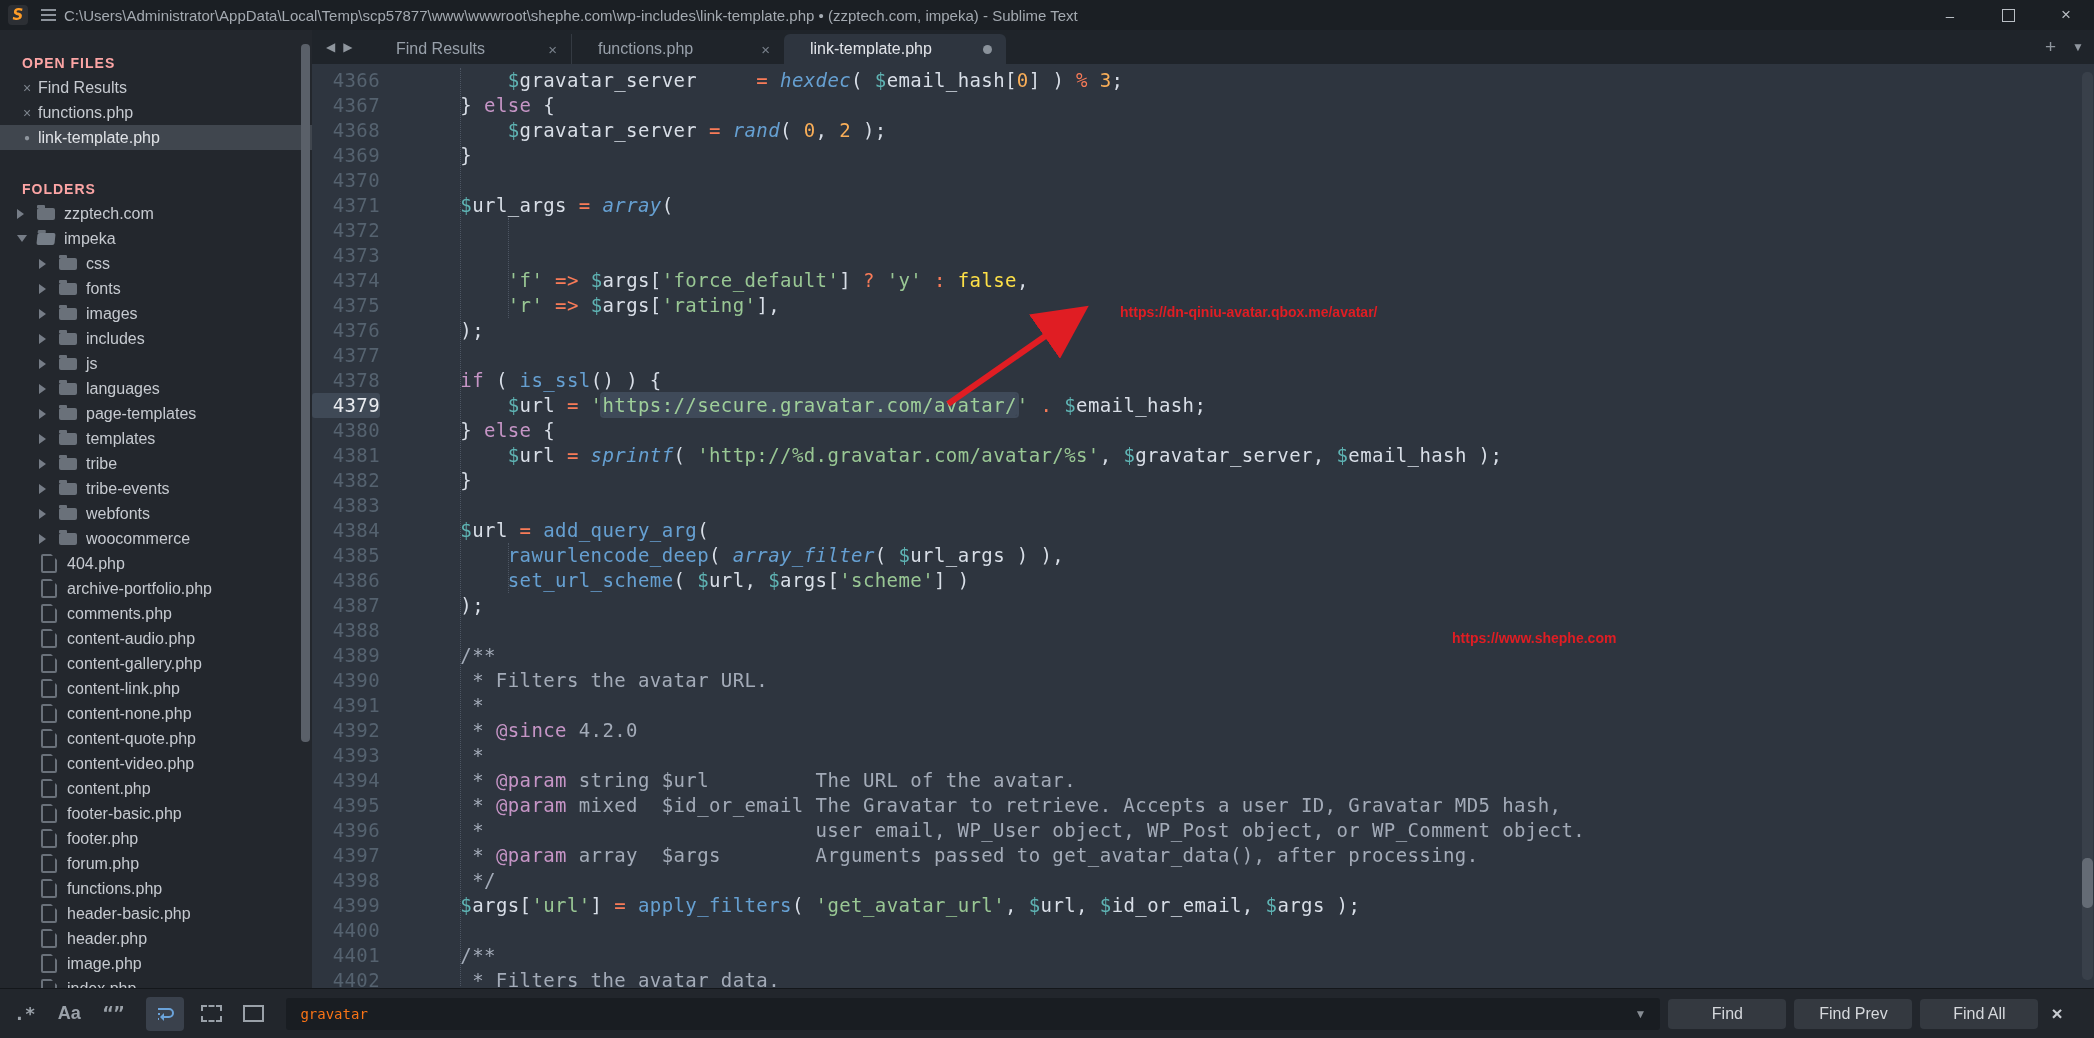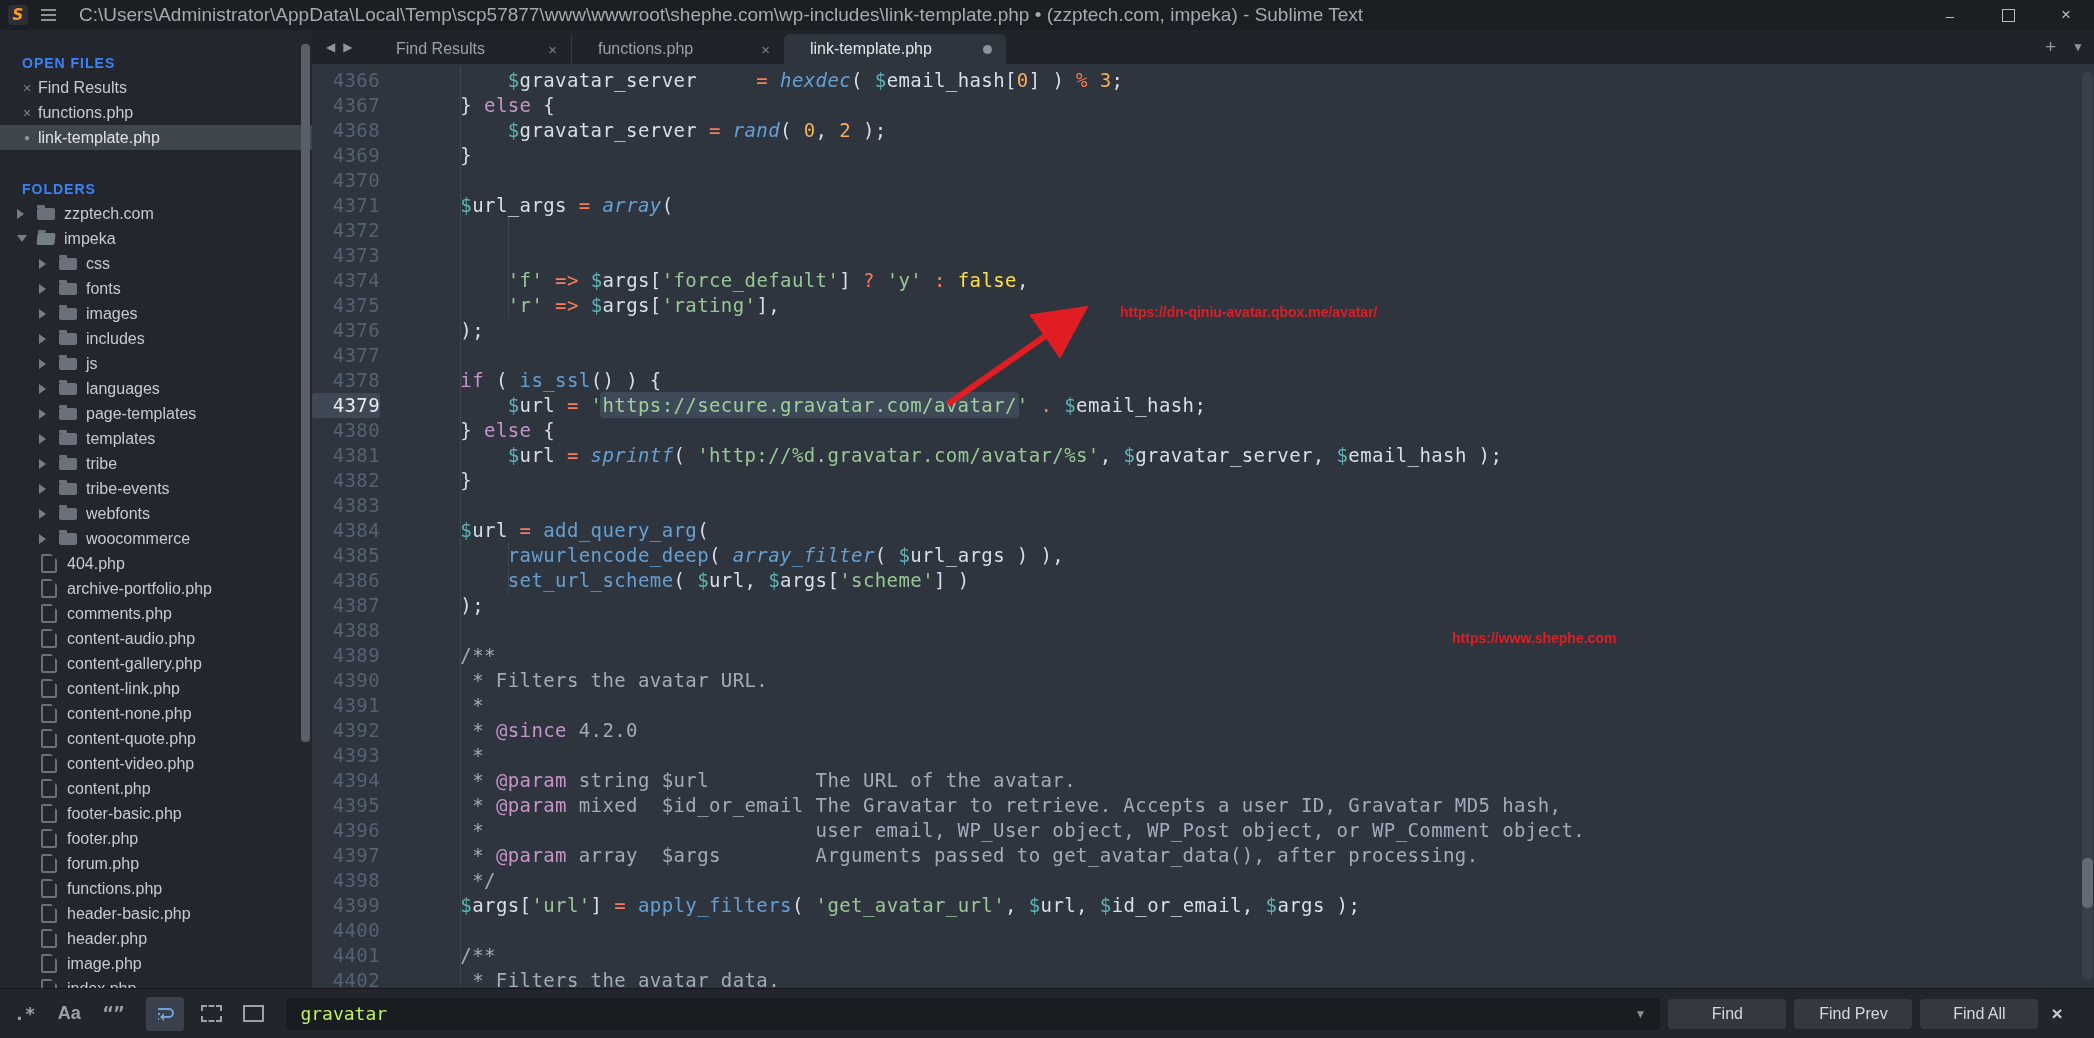--- a/index.html
+++ b/index.html
@@ -3,28 +3,28 @@
 <meta charset="utf-8">
 <style>
   html,body{margin:0;padding:0;background:#14171b;}
   .app{position:relative;width:2094px;height:1038px;background:#2e353f;font-family:"Liberation Sans",sans-serif;overflow:hidden;}
 
   
   .titlebar{position:absolute;left:0;top:0;width:2094px;height:30px;background:#1b1f24;display:flex;align-items:center;}
   .st-logo{width:20px;height:20px;margin-left:8px;border-radius:4px;background:#2c2f34;color:#ff9d28;font:bold italic 15px/20px "DejaVu Sans",sans-serif;text-align:center;}
   .hamburger{margin-left:13px;display:inline-block;}
   .hamburger i{display:block;width:15px;height:2px;background:#8d939b;margin:3px 0;}
-  .wtitle{margin-left:23px;color:#a4aab1;font-size:19px;white-space:nowrap;}
+  .wtitle{margin-left:8px;color:#a4aab1;font-size:15px;white-space:nowrap;}
   .wctl{position:absolute;top:0;height:30px;width:50px;display:flex;align-items:center;justify-content:center;color:#b9bec4;font-size:15px;}
   .wctl.min{left:1925px;} .wctl.max{left:1983px;} .wctl.cls{left:2041px;font-size:17px;}
   .maxbox{width:11px;height:11px;border:1.5px solid #b9bec4;display:inline-block;}
 
   
   .sidebar{position:absolute;left:0;top:30px;width:312px;height:958px;background:#23272d;overflow:hidden;}
-  .side-h{color:#3b82f6;font-weight:bold;font-size:14px;letter-spacing:1px;padding-left:22px;height:24px;line-height:24px;}
+  .side-h{color:#fca5a5;font-weight:bold;font-size:14px;letter-spacing:1px;padding-left:22px;height:24px;line-height:24px;}
   .side-h.first{margin-top:21px;}
   .side-h.second{margin-top:27px;}
   .srow{height:25px;display:flex;align-items:center;color:#c6cad0;font-size:16px;white-space:nowrap;}
   .srow.selected{background:#40464e;color:#dfe2e6;}
   .srow .xicon{width:16px;margin-left:19px;margin-right:3px;color:#7e858e;font-size:14px;text-align:center;}
   .srow .dotic{width:16px;margin-left:19px;margin-right:3px;color:#8e959d;font-size:10px;text-align:center;}
   .tri-r{width:0;height:0;border-left:7px solid #767d87;border-top:5px solid transparent;border-bottom:5px solid transparent;}
   .tri-d{width:0;height:0;border-top:7px solid #767d87;border-left:5px solid transparent;border-right:5px solid transparent;}
   .chev0{margin-left:17px;width:13px;flex:none;display:flex;}
   .chev1{margin-left:39px;width:13px;flex:none;display:flex;}
@@ -76,21 +76,21 @@
   .anno.t2{left:1140px;top:600px;}
 
   
   .findbar{position:absolute;left:0;top:988px;width:2094px;height:50px;background:#22262c;border-top:1px solid #14171b;box-sizing:border-box;display:flex;align-items:center;padding-left:14px;}
   .fico-txt{color:#9aa1a9;font-size:18px;font-weight:bold;margin-right:22px;font-family:"DejaVu Sans Mono",monospace;}
   .fico-aa{font-family:"Liberation Sans",sans-serif;}
   .wrapbtn{width:38px;height:34px;border-radius:4px;background:#3a414c;display:flex;align-items:center;justify-content:center;margin-right:17px;}
   .boxdash{width:17px;height:13px;border:2px dashed #9aa1a9;margin-right:21px;}
   .boxsolid{width:17px;height:13px;border:2px solid #9aa1a9;margin-right:22px;}
   .finput{position:relative;width:1374px;height:32px;background:#191d22;border-radius:3px;display:flex;align-items:center;}
-  .finput input{background:transparent;border:none;outline:none;color:#bef264;font-family:"DejaVu Sans Mono",monospace;font-size:18px;padding-left:14px;width:1310px;}
+  .finput input{background:transparent;border:none;outline:none;color:#f97316;font-family:"DejaVu Sans Mono",monospace;font-size:14px;padding-left:14px;width:1310px;}
   .fcaret{position:absolute;right:14px;color:#878d94;font-size:12px;}
   .fbtn{width:118px;height:30px;margin-left:8px;background:#343940;border-radius:4px;color:#d5d8dc;font-size:16px;display:flex;align-items:center;justify-content:center;}
   .fclose{margin-left:13px;color:#c8ccd1;font-size:19px;font-weight:bold;}
 </style>
 </head>
 <body>
 
 <div class="app">
 
   <div class="titlebar">

